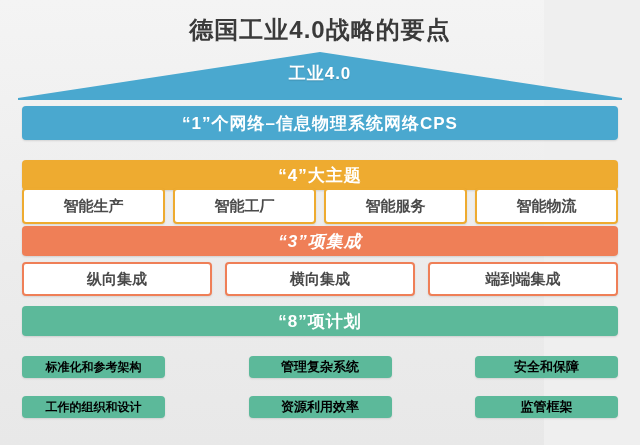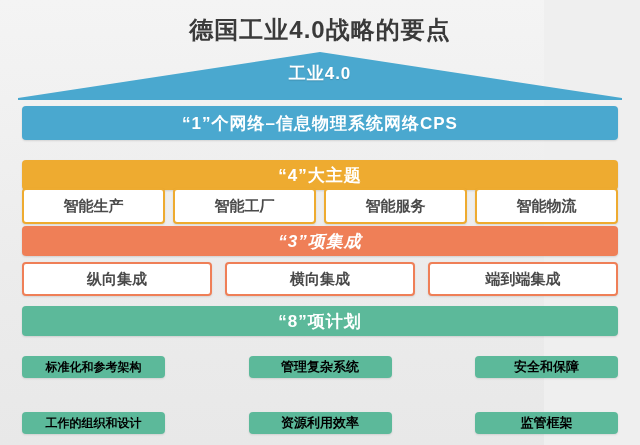--- a/index.html
+++ b/index.html
@@ -100,21 +100,21 @@
   .cell-green  { background: #5cb99a; color: #000000; border: none; margin-top: 14px; }
 
   
   #band-cps   { top: 106px; height: 34px; font-size: 17px; }
   #row-themes { top: 188px; height: 36px; }
   #band-themes{ top: 160px; height: 30px; font-size: 17px; }
   #band-integ { top: 226px; height: 30px; font-size: 17px; }
   #row-integ  { top: 262px; height: 34px; }
   #band-plan  { top: 306px; height: 30px; font-size: 17px; }
   #row-plan-1 { top: 342px; height: 36px; }
-  #row-plan-2 { top: 398px; height: 36px; }
+  #row-plan-2 { top: 382px; height: 36px; }
 
   #row-themes .cell { width: 143px; font-size: 15px; }
   #row-integ .cell  { width: 190px; font-size: 15px; }
   #row-plan-1 .cell, #row-plan-2 .cell { width: 143px; font-size: 13px; }
   #row-plan-1 .cell:first-child, #row-plan-2 .cell:first-child { font-size: 12px; }
 </style>
 </head>
 <body>
 
 <div id="stage">

